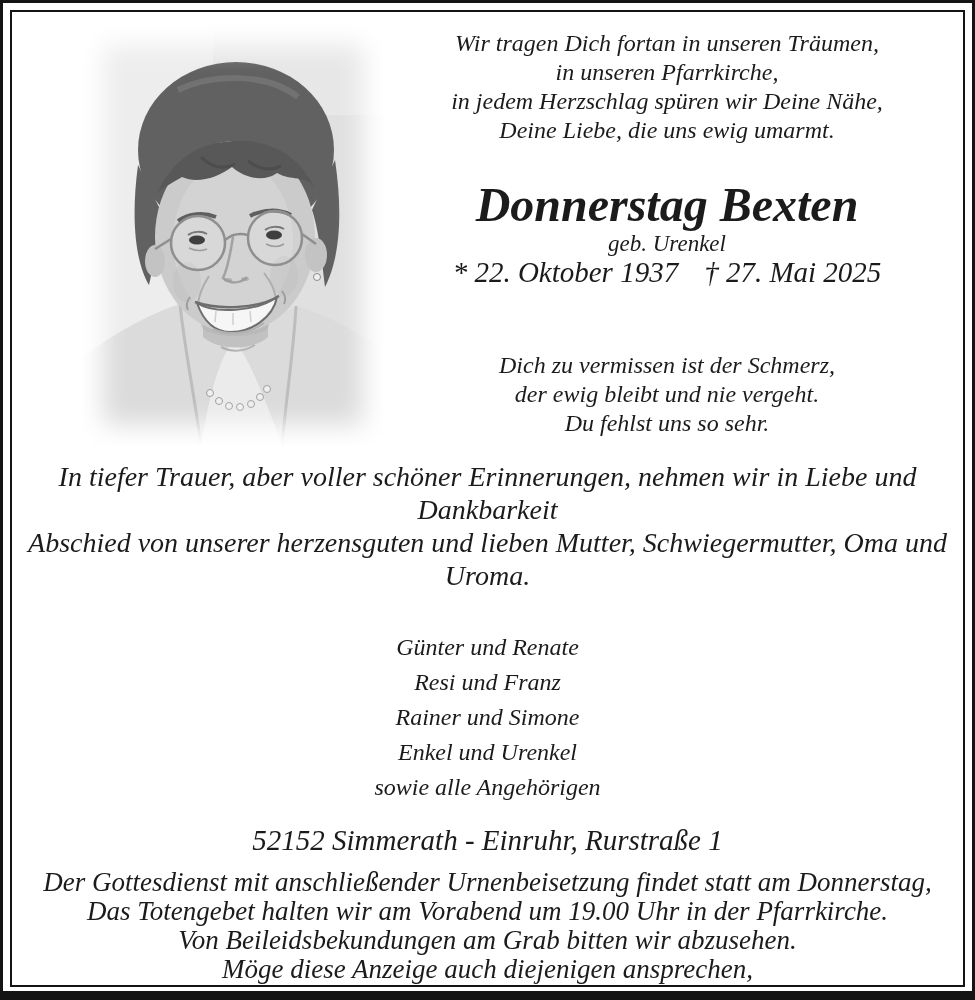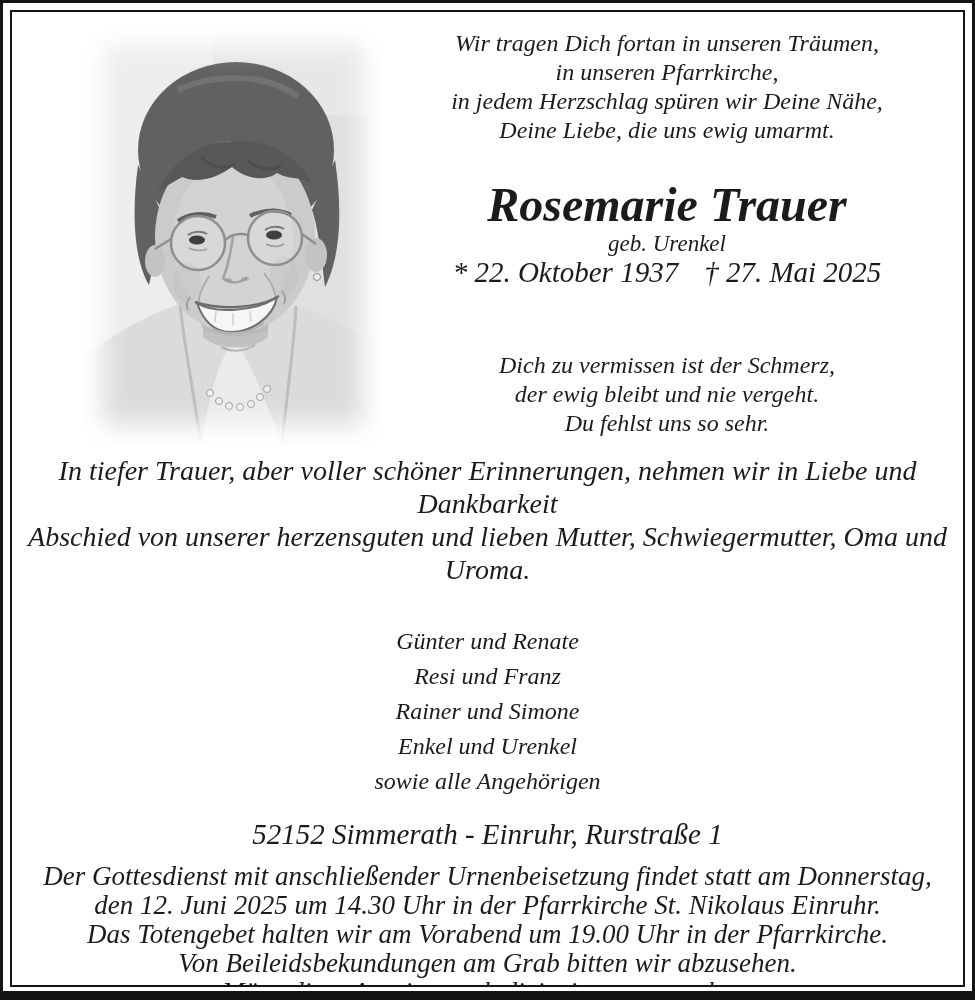--- a/index.html
+++ b/index.html
@@ -50,21 +50,21 @@
     font-size:48px;
     line-height:52px;
     font-weight:700;
   }
   .birth-name { font-size:23px; line-height:26px; }
   .life-dates { font-size:29px; line-height:30px; }
   .life-dates .gap { display:inline-block; width:26px; }
   .verse { margin-top:64px; font-size:24px; line-height:29px; }
 
   .center-block { text-align:center; font-style:italic; }
-  .tribute { margin-top:9px; font-size:28px; line-height:33px; }
+  .tribute { margin-top:15px; font-size:28px; line-height:33px; }
   .mourners { margin-top:38px; font-size:24px; line-height:35px; }
   .address-line { margin-top:20px; font-size:29px; line-height:30px; }
   .service { margin-top:13px; font-size:27px; line-height:29px; }
 </style>
 </head>
 <body>
 
 <div class="page">
   <div class="inner-frame">
 
@@ -150,21 +150,21 @@
         </svg>
       </div>
 
       <div class="right-col">
         <div class="epigraph">
           <div>Wir tragen Dich fortan in unseren Träumen,</div>
           <div>in unseren Pfarrkirche,</div>
           <div>in jedem Herzschlag spüren wir Deine Nähe,</div>
           <div>Deine Liebe, die uns ewig umarmt.</div>
         </div>
-        <div class="deceased-name">Rosemarie Trauer</div>
+        <div class="deceased-name">Donnerstag Bexten</div>
         <div class="birth-name">geb. Urenkel</div>
         <div class="life-dates">
           <span>* 22. Oktober 1937</span><span class="gap"></span><span>† 27. Mai 2025</span>
         </div>
         <div class="verse">
           <div>Dich zu vermissen ist der Schmerz,</div>
           <div>der ewig bleibt und nie vergeht.</div>
           <div>Du fehlst uns so sehr.</div>
         </div>
       </div>
@@ -180,21 +180,20 @@
       <div>Resi und Franz</div>
       <div>Rainer und Simone</div>
       <div>Enkel und Urenkel</div>
       <div>sowie alle Angehörigen</div>
     </div>
 
     <div class="center-block address-line">52152 Simmerath - Einruhr, Rurstraße 1</div>
 
     <div class="center-block service">
       <div>Der Gottesdienst mit anschließender Urnenbeisetzung findet statt am Donnerstag,</div>
-      <div>den 12. Juni 2025 um 14.30 Uhr in der Pfarrkirche St. Nikolaus Einruhr.</div>
       <div>Das Totengebet halten wir am Vorabend um 19.00 Uhr in der Pfarrkirche.</div>
       <div>Von Beileidsbekundungen am Grab bitten wir abzusehen.</div>
       <div>Möge diese Anzeige auch diejenigen ansprechen,</div>
 
     </div>
 
   </div>
 </div>
 
 </body></html>

